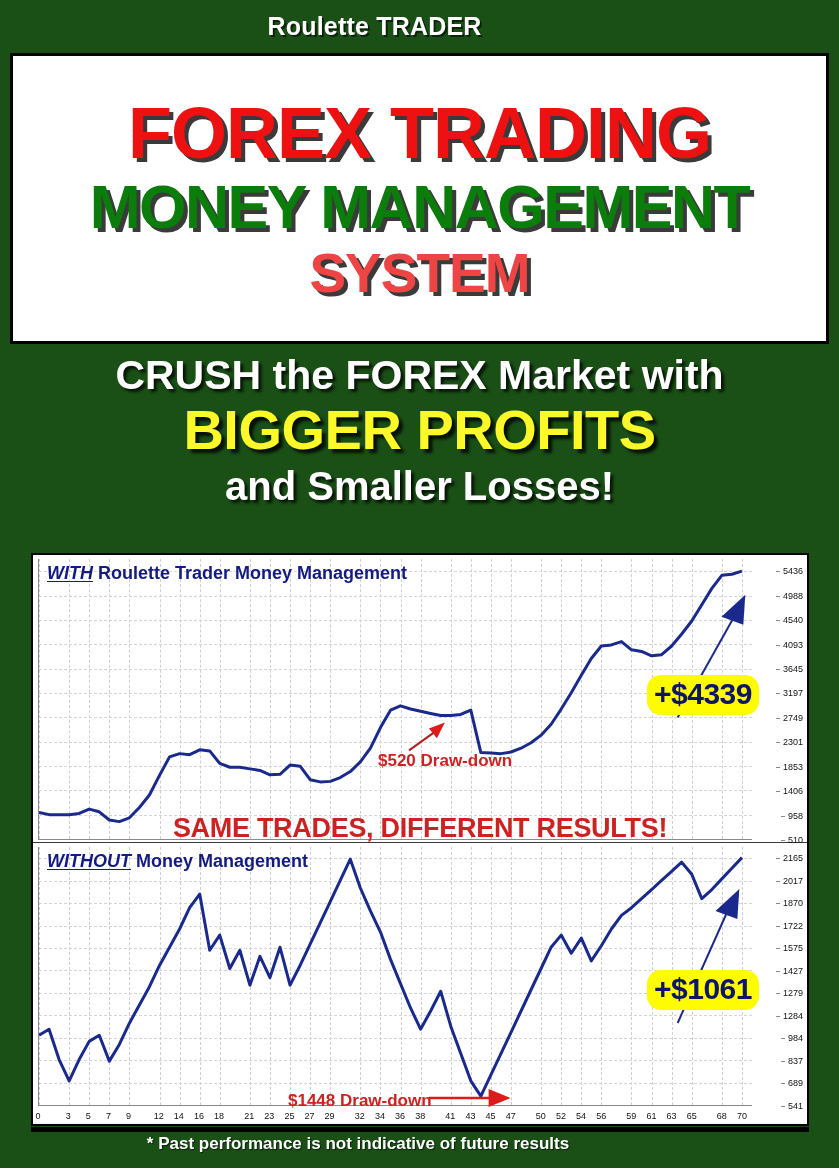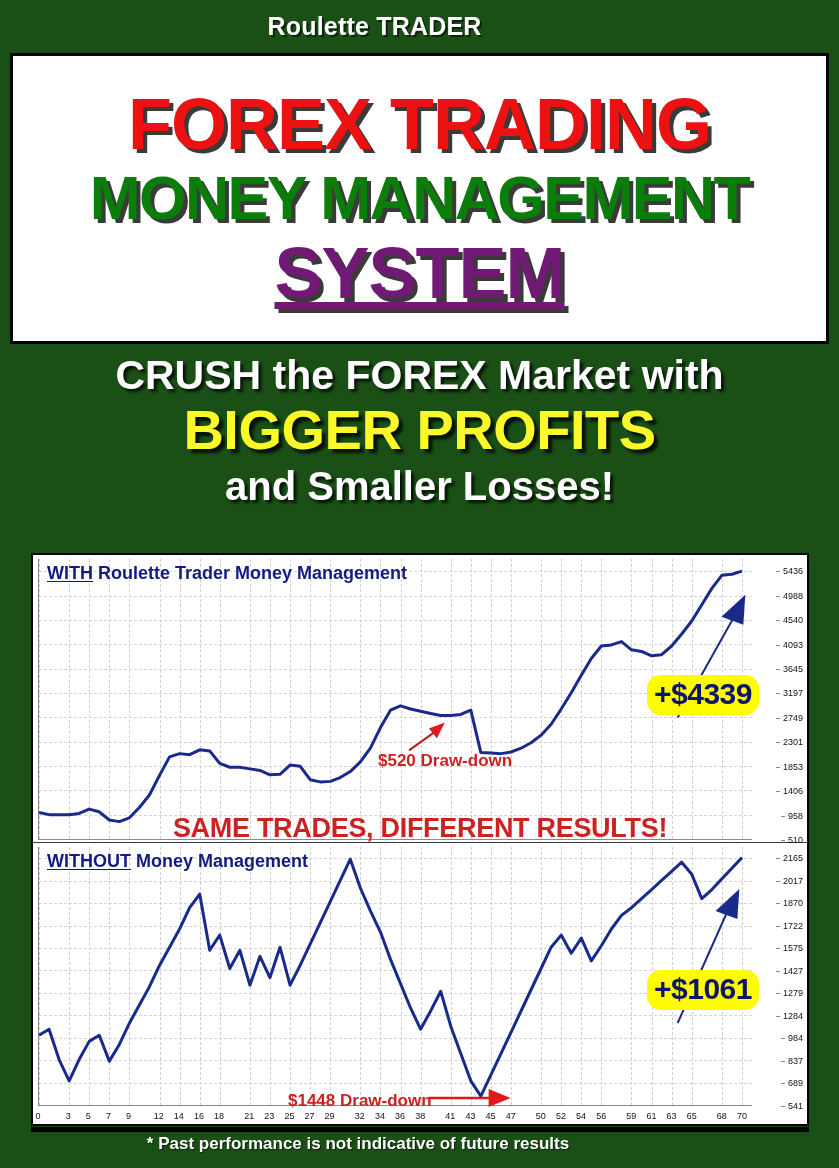--- a/index.html
+++ b/index.html
@@ -60,25 +60,24 @@
     margin-bottom: 8px;
   }
   .hl-2 {
     color: #0b7d0b;
     font-size: 61px;
     letter-spacing: -1.5px;
     text-shadow: 4px 4px 0 #3a3a3a;
     margin-bottom: 8px;
   }
   .hl-3 {
-    color: #701a75;
-    font-size: 72px;
+    color: #ef4444;
+    font-size: 55px;
     letter-spacing: -1px;
     text-shadow: 4px 4px 0 #3a3a3a;
-    text-decoration: underline;
   }
 
   
   .subtitle-block {
     position: absolute;
     left: 0; top: 352px;
     width: 839px; height: 195px;
     text-align: center;
   }
   .sub-line {
@@ -205,21 +204,21 @@
   
   .panel-title {
     position: absolute;
     left: 14px; top: 8px;
     font-size: 18px;
     font-weight: bold;
     color: #131a80;
     white-space: nowrap;
     z-index: 6;
   }
-  .panel-title u { text-decoration: underline; text-underline-offset: 2px; }
+  .panel-title u { text-decoration: underline; text-underline-offset: 2px; font-style: italic; }
 
   .badge {
     position: absolute;
     background: #fffc00;
     color: #0d1566;
     font-weight: bold;
     font-size: 30px;
     padding: 2px 7px 4px 7px;
     letter-spacing: -0.5px;
     z-index: 7;

